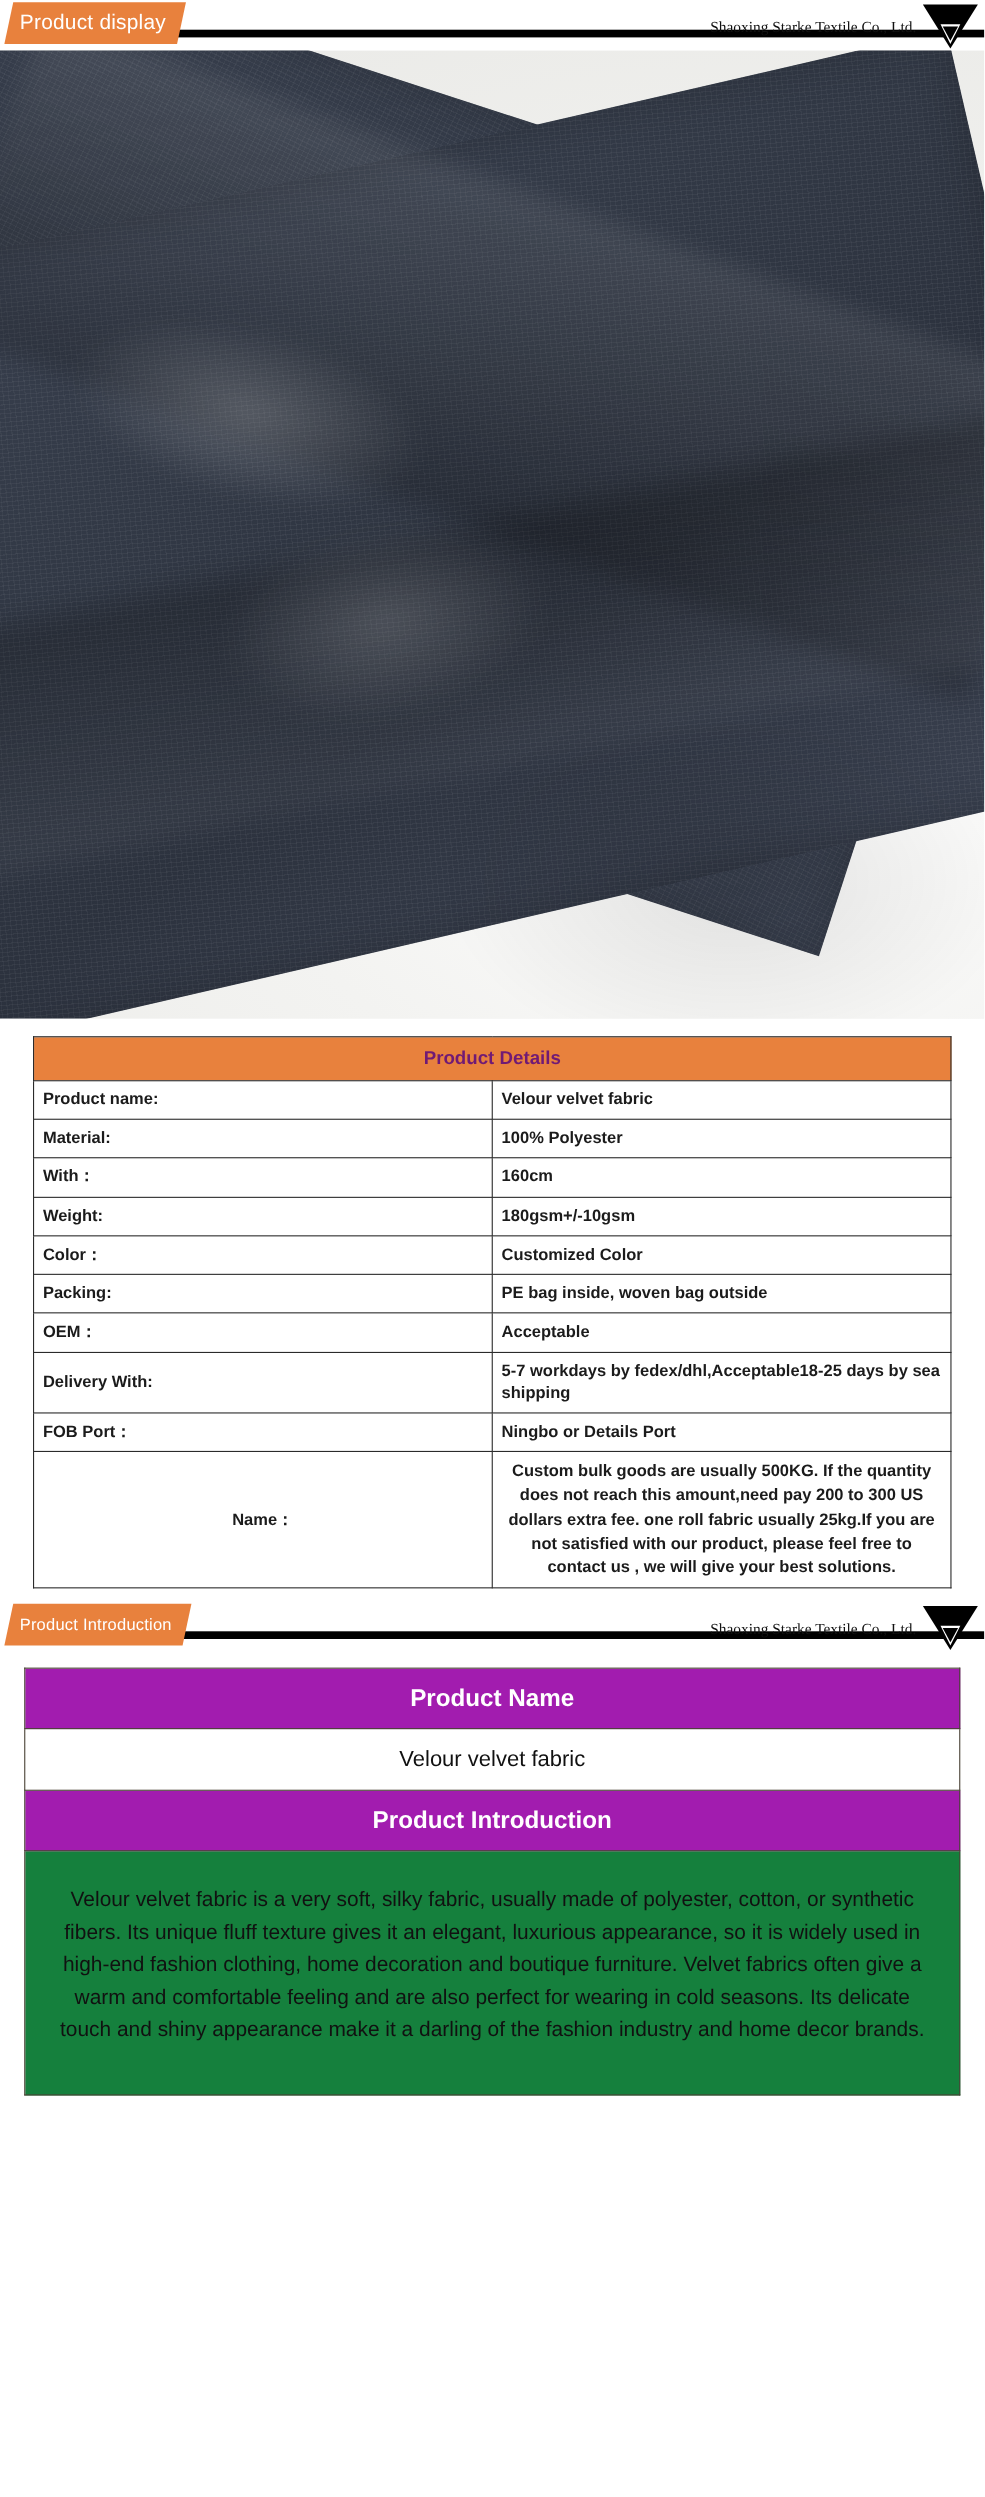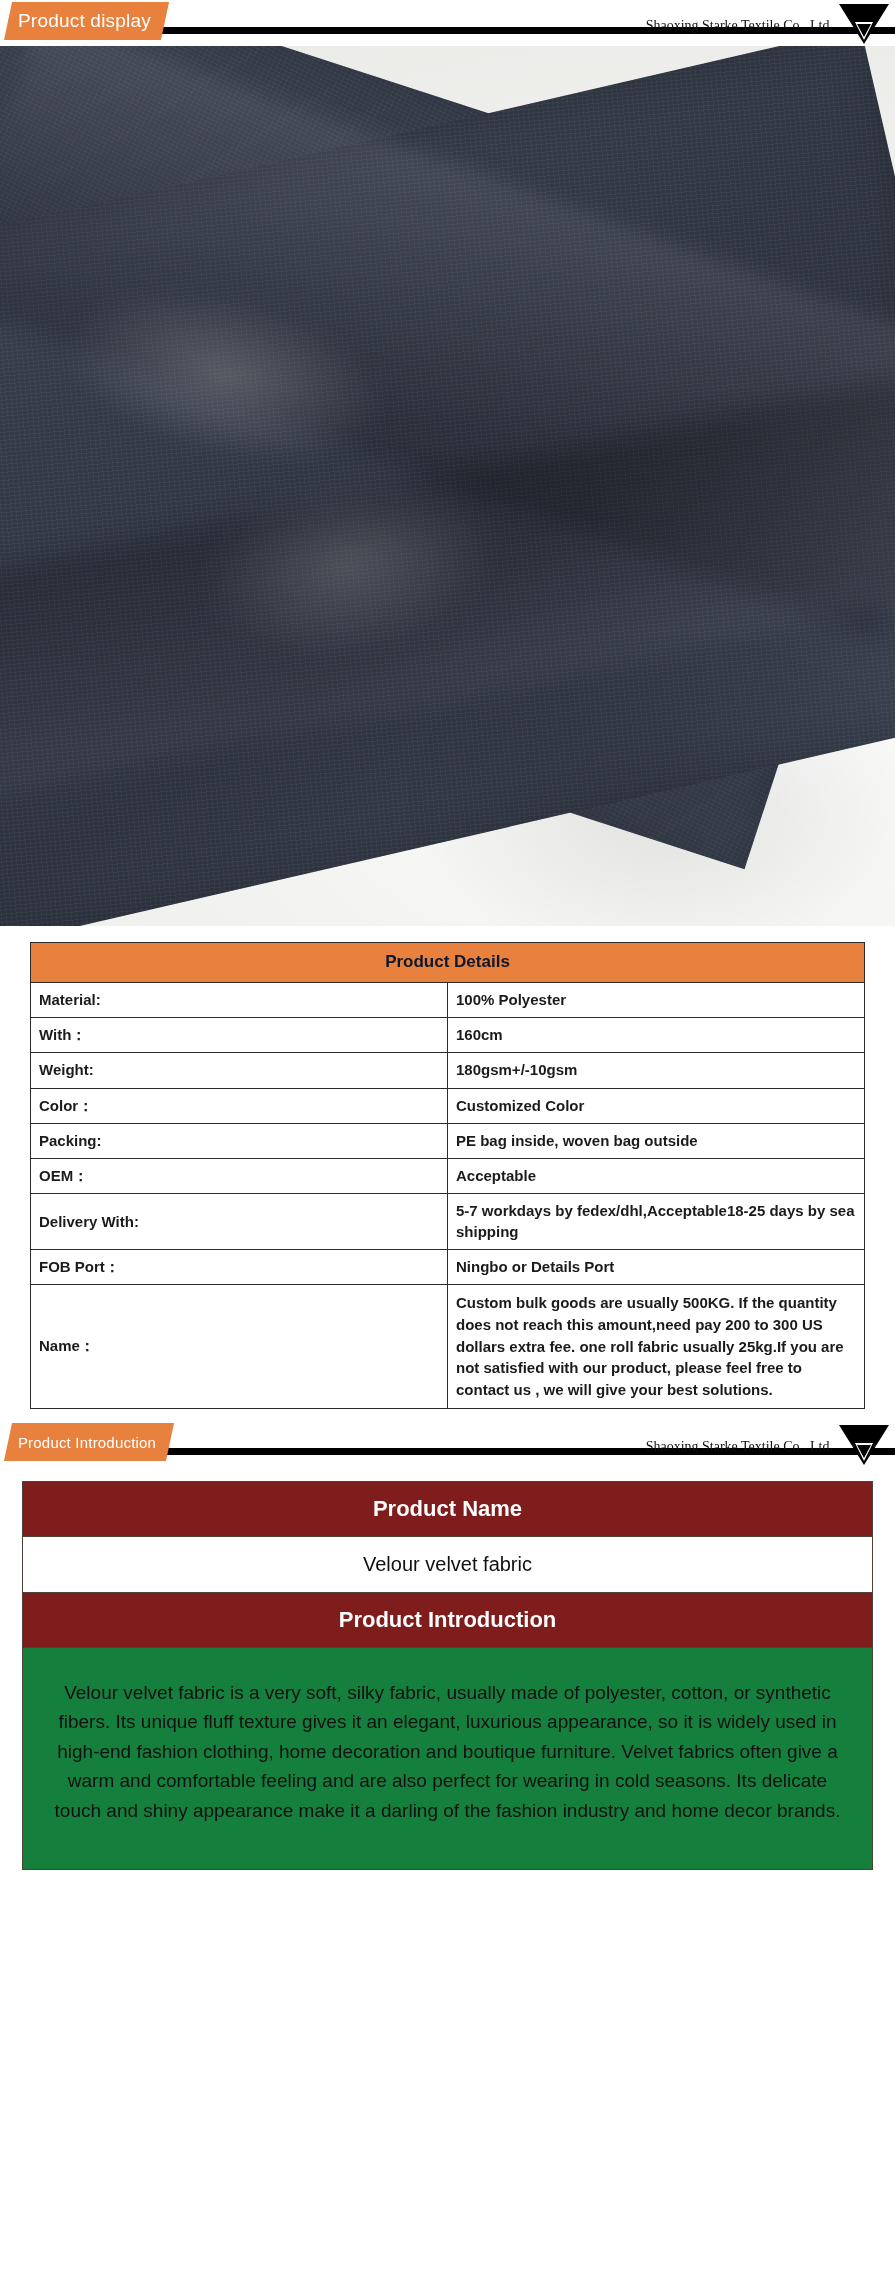--- a/index.html
+++ b/index.html
@@ -109,34 +109,34 @@
     border:1px solid #2b2b2b;
     padding:7px 8px;
     font-size:15px;
     font-weight:bold;
     color:#1b1b1b;
     vertical-align:middle;
     line-height:1.35;
     font-family:"Liberation Sans", sans-serif;
   }
   table.details thead th{
-    background:#E8813D;color:#0f172a;text-align:center;
+    background:#E8813D;color:#701a75;text-align:center;
     font-size:17px;padding:8px 6px;border:1px solid #2b2b2b;
   }
   table.details td.k{width:145px;}
-  .other td{vertical-align:middle;}
+  .other td{vertical-align:middle;text-align:center;}
   .other .v{line-height:1.45;}
 
   
   .introwrap{padding:14px 22px 0 22px;box-sizing:border-box;width:895px;}
   table.intro{
     width:100%;border-collapse:collapse;table-layout:fixed;border:1px solid #4a4236;
   }
   table.intro th{
-    background:#7f1d1d;color:#fff;text-align:center;
+    background:#a21caf;color:#fff;text-align:center;
     font-size:22px;font-weight:bold;padding:14px 8px;border:1px solid #4a4236;
     font-family:"Liberation Sans", sans-serif;
   }
   table.intro td.name{
     text-align:center;font-size:20px;color:#111;padding:16px 8px;
     border:1px solid #4a4236;background:#fff;font-weight:400;
   }
   table.intro td.body{
     padding:30px 26px 44px 26px;border:1px solid #4a4236;background:#15803d;
   }
@@ -179,20 +179,24 @@
 
   <div class="tblwrap">
     <table class="details">
       <thead>
         <tr>
           <th colspan="2">Product Details</th>
         </tr>
       </thead>
       <tbody>
         <tr>
+          <td class="k">Product name:</td>
+          <td class="v">Velour velvet fabric</td>
+        </tr>
+        <tr>
           <td class="k">Material:</td>
           <td class="v">100% Polyester</td>
         </tr>
         <tr>
           <td class="k">With：</td>
           <td class="v">160cm</td>
         </tr>
         <tr>
           <td class="k">Weight:</td>
           <td class="v">180gsm+/-10gsm</td>

